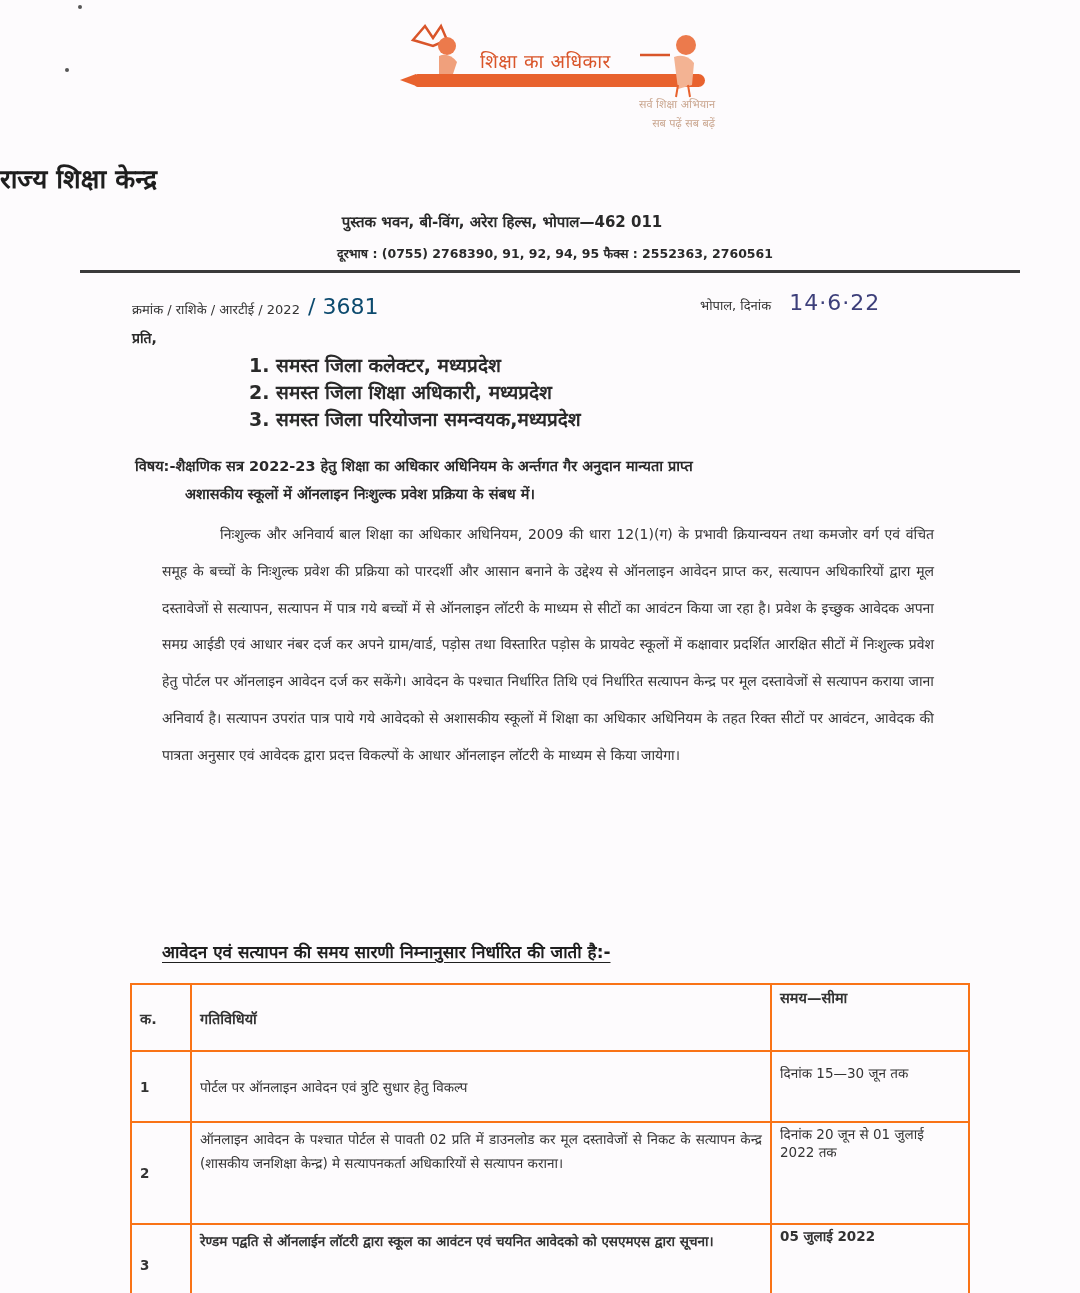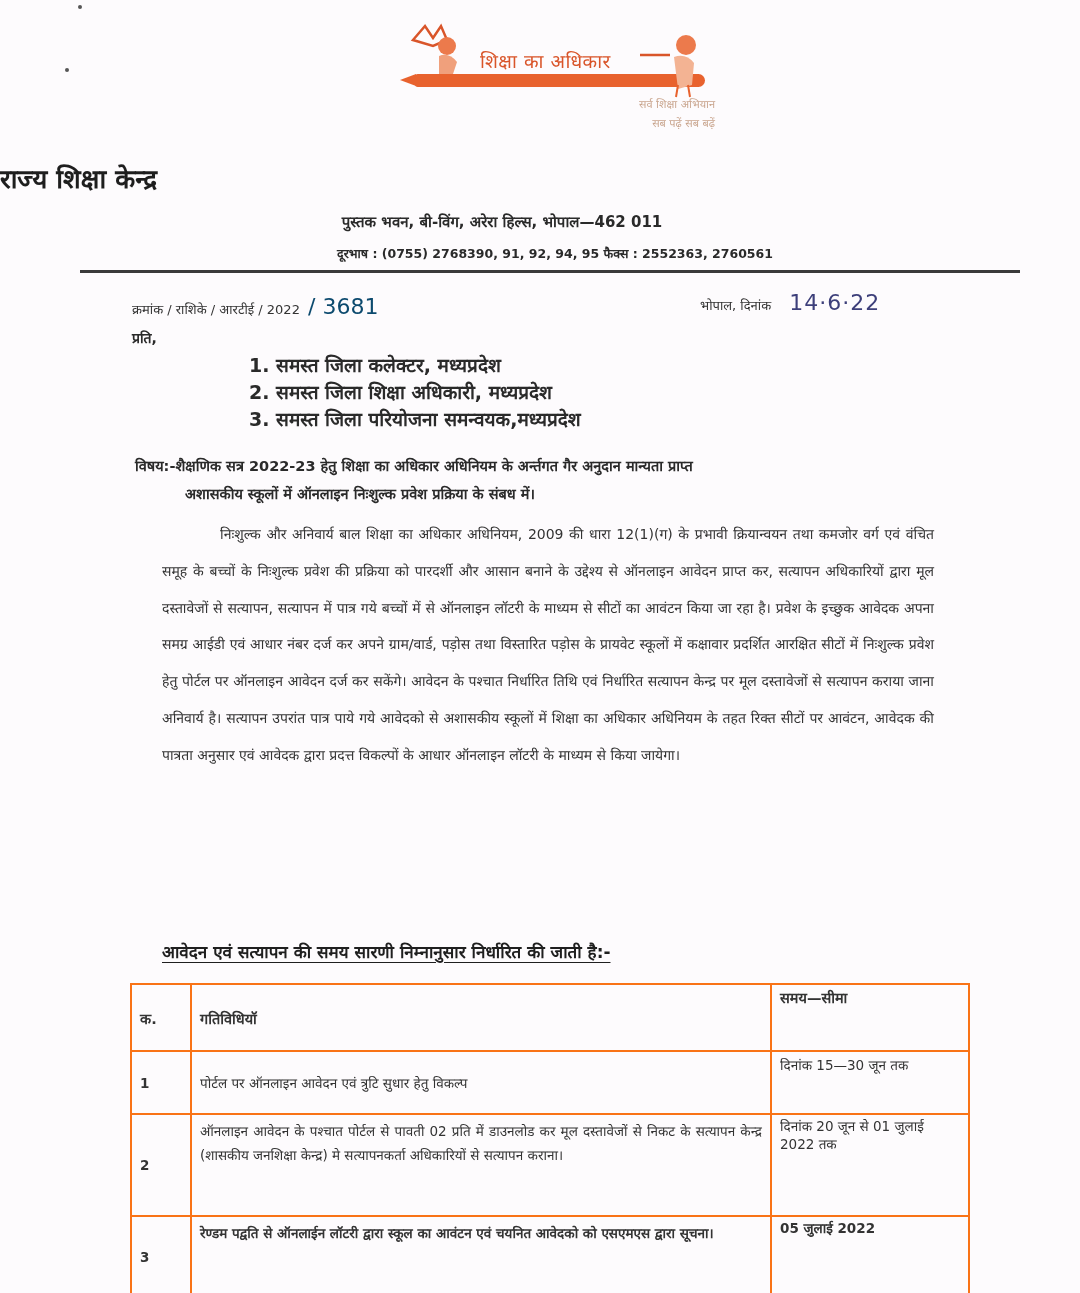--- a/index.html
+++ b/index.html
@@ -45,21 +45,21 @@
   table.sched td, table.sched th { border:2px solid #f97316; vertical-align:middle; padding:2px 8px; text-align:left; }
   table.sched th { font-weight:bold; height:61px; font-size:14.5px; }
   .c1 { width:42px; font-weight:bold; }
   .c3 { width:180px; vertical-align:top !important; }
   .r1 td { height:55px; }
   .r2 td { height:94px; }
   .r3 td { height:74px; }
   .r2 .c2, .r3 .c2 { line-height:24px; vertical-align:top; padding-top:4px; text-align:justify; }
   .r3 .c2 { font-weight:bold; }
   .r3 .c3 { font-weight:bold; }
-  .r1 .c3 { padding-top:4px; }
+  .r1 .c3 { padding-top:12px; }
 </style>
 </head>
 <body>
 
 <span class="speck" style="left:78px;top:5px;"></span>
 <span class="speck" style="left:65px;top:68px;"></span>
 
 <div class="abs logo">
   <svg class="abs" style="left:8px;top:0px" width="70" height="55" viewBox="0 0 70 55">
     <path d="M10 18 L22 4 L30 16 L38 4 L44 18 L30 24 Z" fill="none" stroke="#d9552a" stroke-width="2.5"></path>

